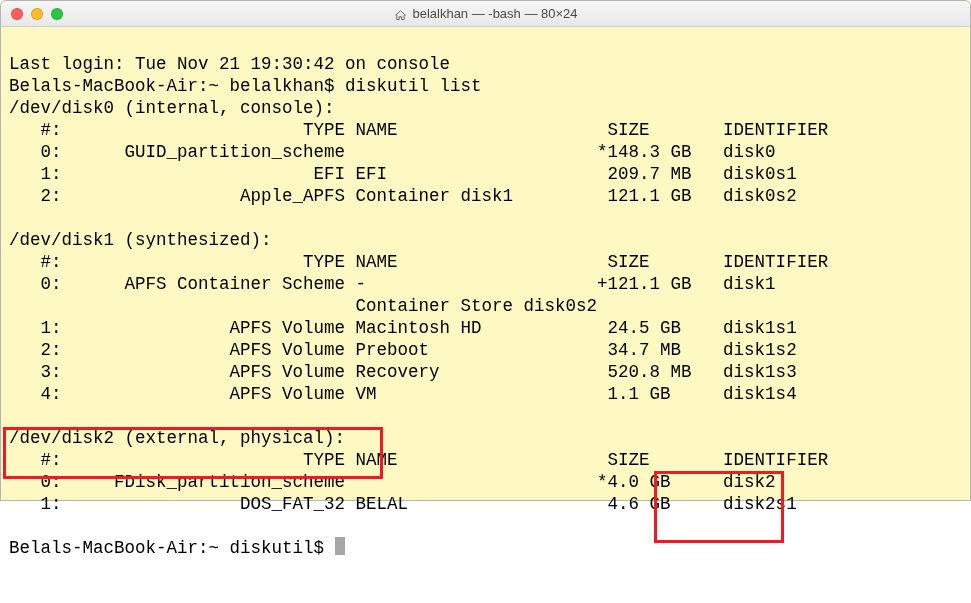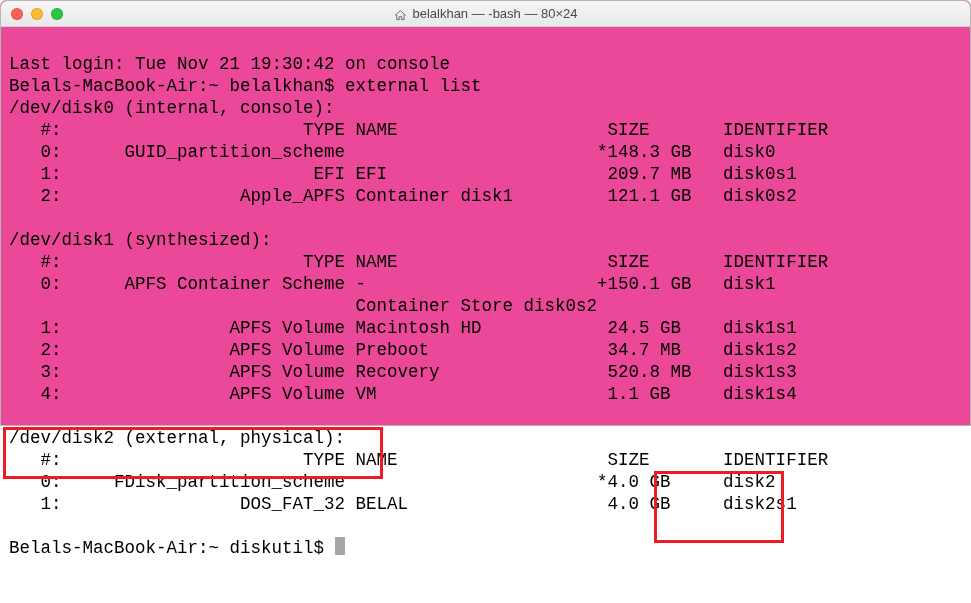--- a/index.html
+++ b/index.html
@@ -6,24 +6,24 @@
   html, body {
     margin: 0; padding: 0;
     width: 971px; height: 603px;
     background: #fff;
     font-family: "Menlo", "Courier New", monospace;
     font-size: 17.5px;
     line-height: 22px;
     overflow: hidden;
   }
   .window {
-    width: 971px; height: 426px;
+    width: 971px; height: 501px;
     border: 1px solid #b5b5b5;
     border-radius: 6px 6px 0 0;
-    background: #ec4899;
+    background: #fef9c3;
     position: relative;
   }
   .titlebar {
     height: 26px;
     background: linear-gradient(#f6f6f6, #e8e8e8);
     border-bottom: 1px solid #d0d0d0;
     border-radius: 6px 6px 0 0;
     display: flex;
     align-items: center;
     position: relative;
@@ -87,40 +87,40 @@
         <svg viewBox="0 0 16 16" width="13" height="13">
           <path d="M8 2 L14 7.5 L12.5 7.5 L12.5 13 L9.5 13 L9.5 9.5 L6.5 9.5 L6.5 13 L3.5 13 L3.5 7.5 L2 7.5 Z" fill="none" stroke="#6a6a6a" stroke-width="1.2" stroke-linejoin="round"></path>
         </svg>
       </span>
       <span>belalkhan — -bash — 80×24</span>
     </div>
   </div>
 
   <div class="term">
 <span>Last login: Tue Nov 21 19:30:42 on console</span>
-<span>Belals-MacBook-Air:~ belalkhan$ external list</span>
+<span>Belals-MacBook-Air:~ belalkhan$ diskutil list</span>
 <span>/dev/disk0 (internal, console):</span>
 <span>   #:                       TYPE NAME                    SIZE       IDENTIFIER</span>
 <span>   0:      GUID_partition_scheme                        *148.3 GB   disk0</span>
 <span>   1:                        EFI EFI                     209.7 MB   disk0s1</span>
 <span>   2:                 Apple_APFS Container disk1         121.1 GB   disk0s2</span>
 <span></span>
 <span>/dev/disk1 (synthesized):</span>
 <span>   #:                       TYPE NAME                    SIZE       IDENTIFIER</span>
-<span>   0:      APFS Container Scheme -                      +150.1 GB   disk1</span>
+<span>   0:      APFS Container Scheme -                      +121.1 GB   disk1</span>
 <span>                                 Container Store disk0s2</span>
 <span>   1:                APFS Volume Macintosh HD            24.5 GB    disk1s1</span>
 <span>   2:                APFS Volume Preboot                 34.7 MB    disk1s2</span>
 <span>   3:                APFS Volume Recovery                520.8 MB   disk1s3</span>
 <span>   4:                APFS Volume VM                      1.1 GB     disk1s4</span>
 <span></span>
 <span>/dev/disk2 (external, physical):</span>
 <span>   #:                       TYPE NAME                    SIZE       IDENTIFIER</span>
 <span>   0:     FDisk_partition_scheme                        *4.0 GB     disk2</span>
-<span>   1:                 DOS_FAT_32 BELAL                   4.0 GB     disk2s1</span>
+<span>   1:                 DOS_FAT_32 BELAL                   4.6 GB     disk2s1</span>
 <span></span>
 <span>Belals-MacBook-Air:~ diskutil$ </span><span class="cursor"></span>
 
     <div class="hl-box" style="left:2px; top:400px; width:380px; height:52px;"></div>
     <div class="hl-box" style="left:653px; top:444px; width:130px; height:72px;"></div>
   </div>
 
 </div>
 
 </body></html>

